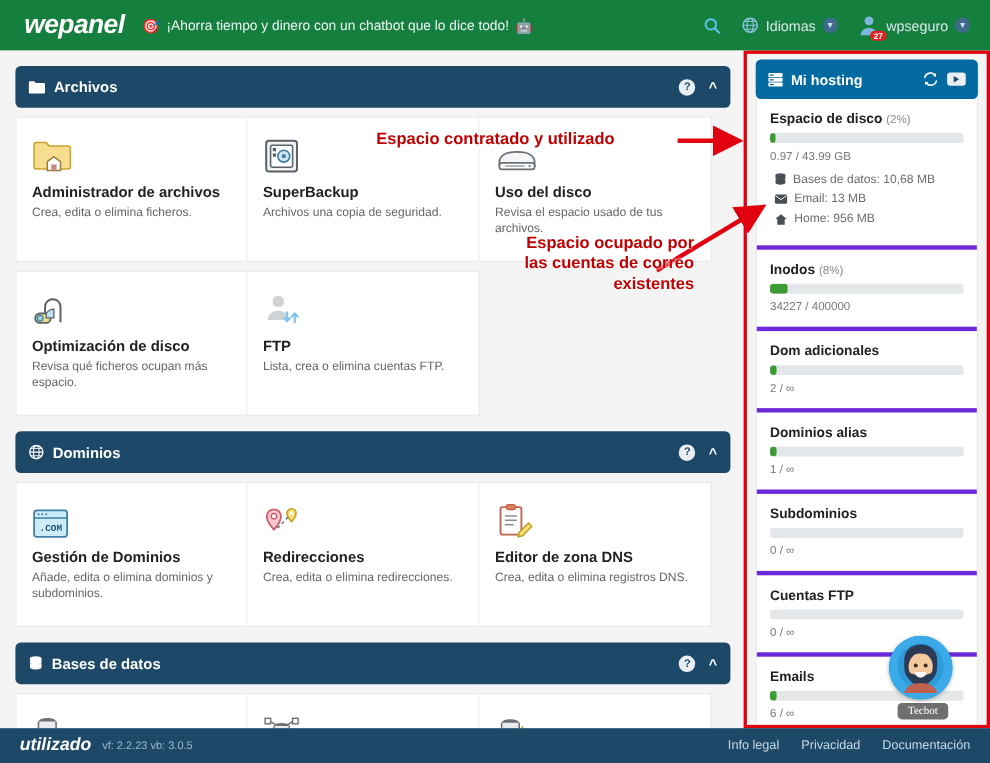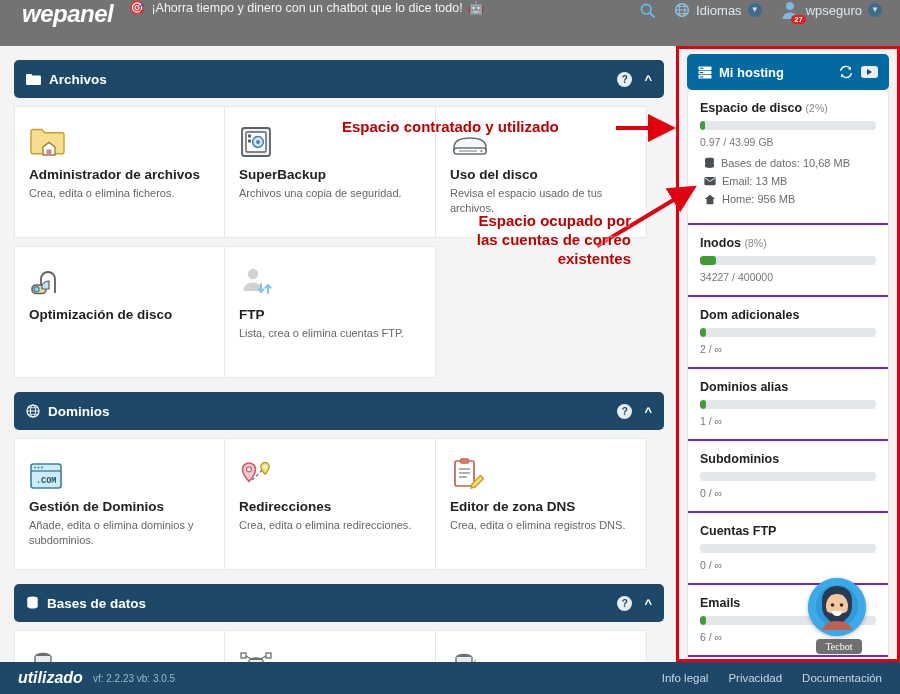--- a/index.html
+++ b/index.html
@@ -7,22 +7,22 @@
     width: 900px; height: 694px;
     font-family: "Liberation Sans", sans-serif;
     background: #ffffff;
     overflow: hidden;
   }
   #root { position: relative; width: 900px; height: 694px; background: #f4f4f4; }
 
   
   .topnav {
     position: absolute; left: 0; top: 0; width: 900px; height: 46px;
-    background: #737373;
-    display: flex; align-items: flex-start;
+    background: #15803d;
+    display: flex; align-items: center;
   }
   .brand {
     margin-left: 22px;
     color: #ffffff; font-size: 24px; font-weight: bold;
     font-style: italic; letter-spacing: -0.5px;
   }
   .promo {
     margin-left: 16px; display: flex; align-items: center; gap: 6px;
     color: #eef3f7; font-size: 12.5px; white-space: nowrap;
   }
@@ -101,21 +101,21 @@
   }
   .yt-btn .tri {
     width: 0; height: 0;
     border-left: 5px solid #1d4868;
     border-top: 3.5px solid transparent;
     border-bottom: 3.5px solid transparent;
   }
   .side-body { background: #ffffff; border: 1px solid #e7e7e7; border-top: none; }
   .res {
     padding: 11px 12px 12px 12px;
-    border-bottom: 2px solid #6d28d9;
+    border-bottom: 4px solid #6d28d9;
   }
   .res-title { font-size: 12.5px; color: #222; font-weight: bold; margin-bottom: 6px; }
   .res-title .pct { font-size: 10.5px; color: #8a8a8a; font-weight: normal; }
   .bar {
     height: 9px; background: #e4e7e9; border-radius: 3px;
     overflow: hidden; margin-bottom: 6px;
   }
   .bar-fill { height: 100%; background: #3f9c35; border-radius: 3px; }
   .res-vals { font-size: 10.5px; color: #777; }
   .sub-list { margin-top: 9px; }
@@ -269,20 +269,21 @@
         <div class="card">
           <div class="card-icon">
             <svg width="40" height="34" viewBox="0 0 40 34">
               <path d="M12 28V14c0-4 3-7 7-7s7 3 7 7v14" fill="none" stroke="#5b6166" stroke-width="1.8"></path>
               <rect x="3" y="20" width="14" height="8.5" rx="4" fill="#f5de8a" stroke="#5b6166" stroke-width="1.6"></rect>
               <circle cx="7.5" cy="24.3" r="2.6" fill="#9cd4ee" stroke="#3f7fa6" stroke-width="1.2"></circle>
               <path d="M13 20c2-3 5-4 7-4v8h-7z" fill="#bde3f5" stroke="#5b6166" stroke-width="1.2"></path>
             </svg>
           </div>
           <div class="card-title">Optimización de disco</div>
+          <div class="card-desc">Revisa qué ficheros ocupan más espacio.</div>
         </div>
         <div class="card">
           <div class="card-icon">
             <svg width="36" height="34" viewBox="0 0 36 34">
               <circle cx="14" cy="9" r="5.2" fill="#cfd3d6"></circle>
               <path d="M4.5 26c0-5.4 4.3-8.4 9.5-8.4s9.5 3 9.5 8.4z" fill="#cfd3d6"></path>
               <path d="M22 19v8m0 0l-2.6-2.8M22 27l2.6-2.8" stroke="#7fc8e8" stroke-width="2" fill="none" stroke-linecap="round"></path>
               <path d="M29 28v-8m0 0l-2.6 2.8M29 20l2.6 2.8" stroke="#7fc8e8" stroke-width="2" fill="none" stroke-linecap="round"></path>
             </svg>
           </div>

